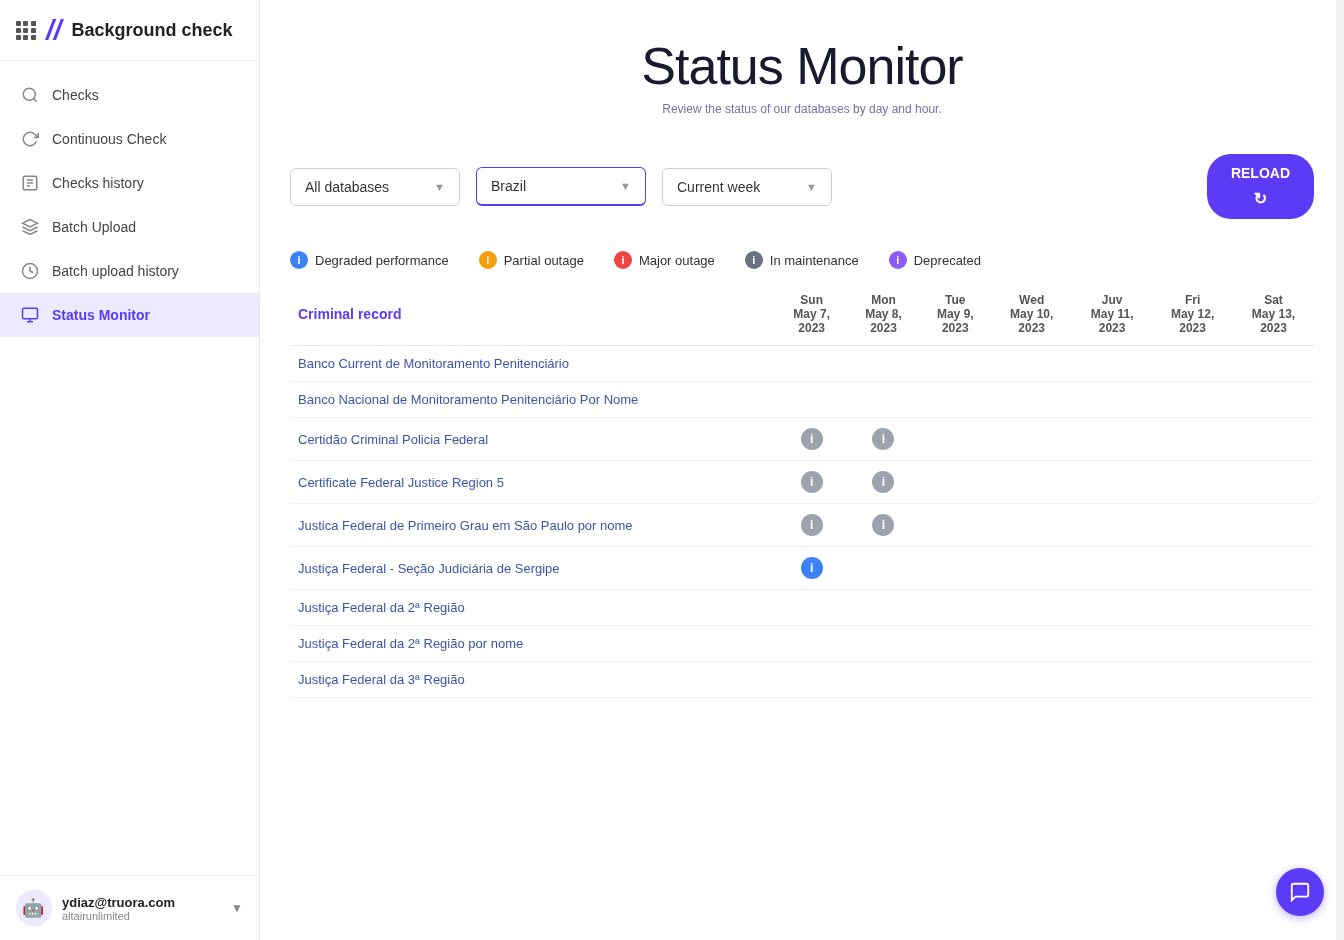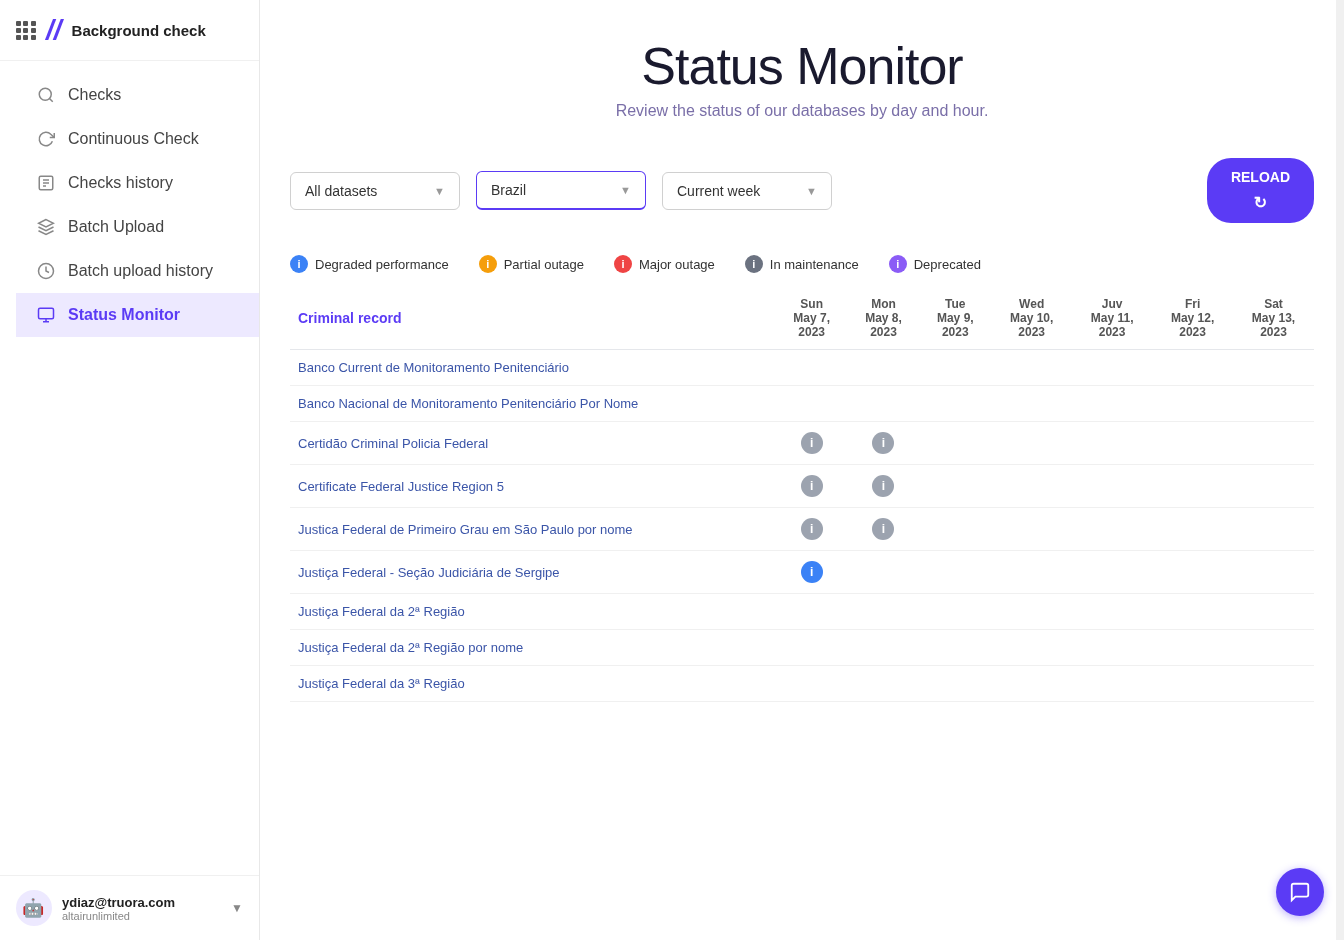--- a/index.html
+++ b/index.html
@@ -35,40 +35,39 @@
       display: block;
     }
     .logo-mark {
       font-size: 28px;
       font-weight: 900;
       color: #5b3bf5;
       line-height: 1;
       font-style: italic;
     }
     .sidebar-app-name {
-      font-size: 15px;
+      font-size: 18px;
       font-weight: 600;
       color: #222;
     }
     .sidebar-nav {
       flex: 1;
       padding: 12px 0;
     }
     .nav-item {
       display: flex;
       align-items: center;
       gap: 12px;
       padding: 12px 20px;
       cursor: pointer;
       color: #444;
-      font-size: 16px;
+      font-size: 14px;
       font-weight: 500;
       border-radius: 0;
       transition: background 0.15s;
-      margin-left: 16px;
     }
     .nav-item.active {
       background: #ede9ff;
       color: #5b3bf5;
       font-weight: 600;
     }
     .nav-icon {
       width: 20px;
       height: 20px;
       display: flex;
@@ -110,21 +109,21 @@
       padding: 36px 20px 20px;
       background: #fff;
     }
     .main-title {
       font-size: 52px;
       font-weight: 300;
       color: #1a1a2e;
       letter-spacing: -1px;
     }
     .main-subtitle {
-      font-size: 16px;
+      font-size: 12px;
       color: #7a6fa8;
       margin-top: 6px;
     }
 
     
     .filter-bar {
       display: flex;
       align-items: center;
       gap: 16px;
       padding: 18px 30px;
@@ -376,21 +375,21 @@
 </nav>
 
 <main class="main">
   <div class="main-header">
     <h1 class="main-title">Status Monitor</h1>
     <p class="main-subtitle">Review the status of our databases by day and hour.</p>
   </div>
 
   <div class="filter-bar">
     <div class="filter-select">
-      <span class="label">All datasets</span>
+      <span class="label">All databases</span>
       <span class="arrow">▼</span>
     </div>
     <div class="filter-select active-select">
       <span class="label">Brazil</span>
       <span class="arrow">▼</span>
     </div>
     <div class="filter-select">
       <span class="label">Current week</span>
       <span class="arrow">▼</span>
     </div>

